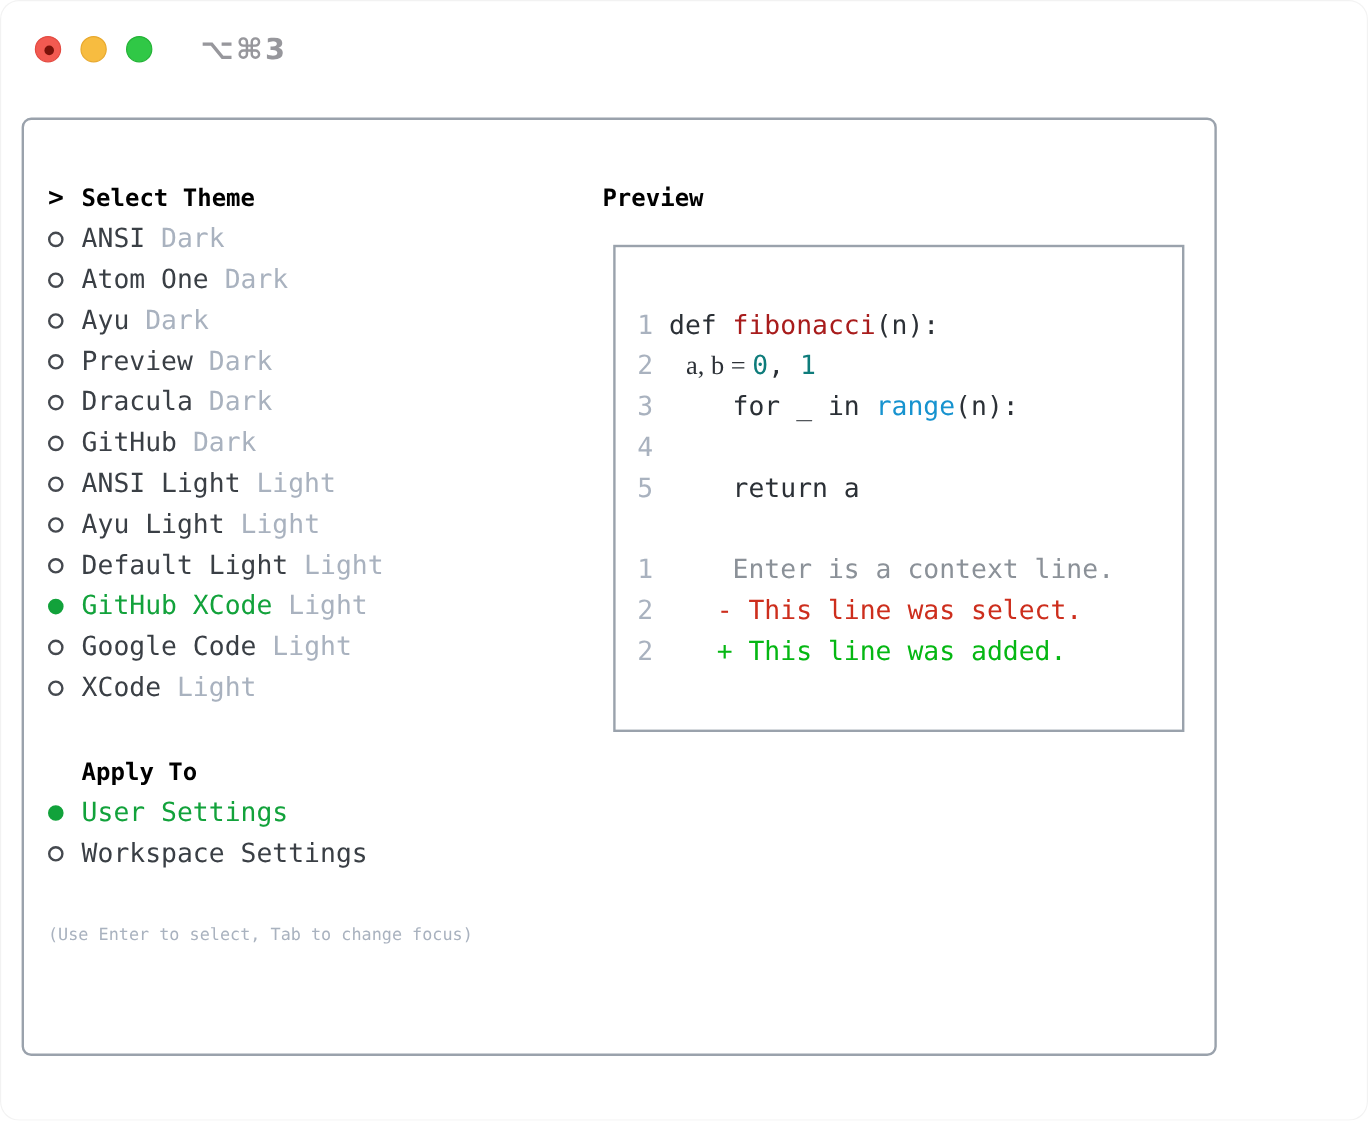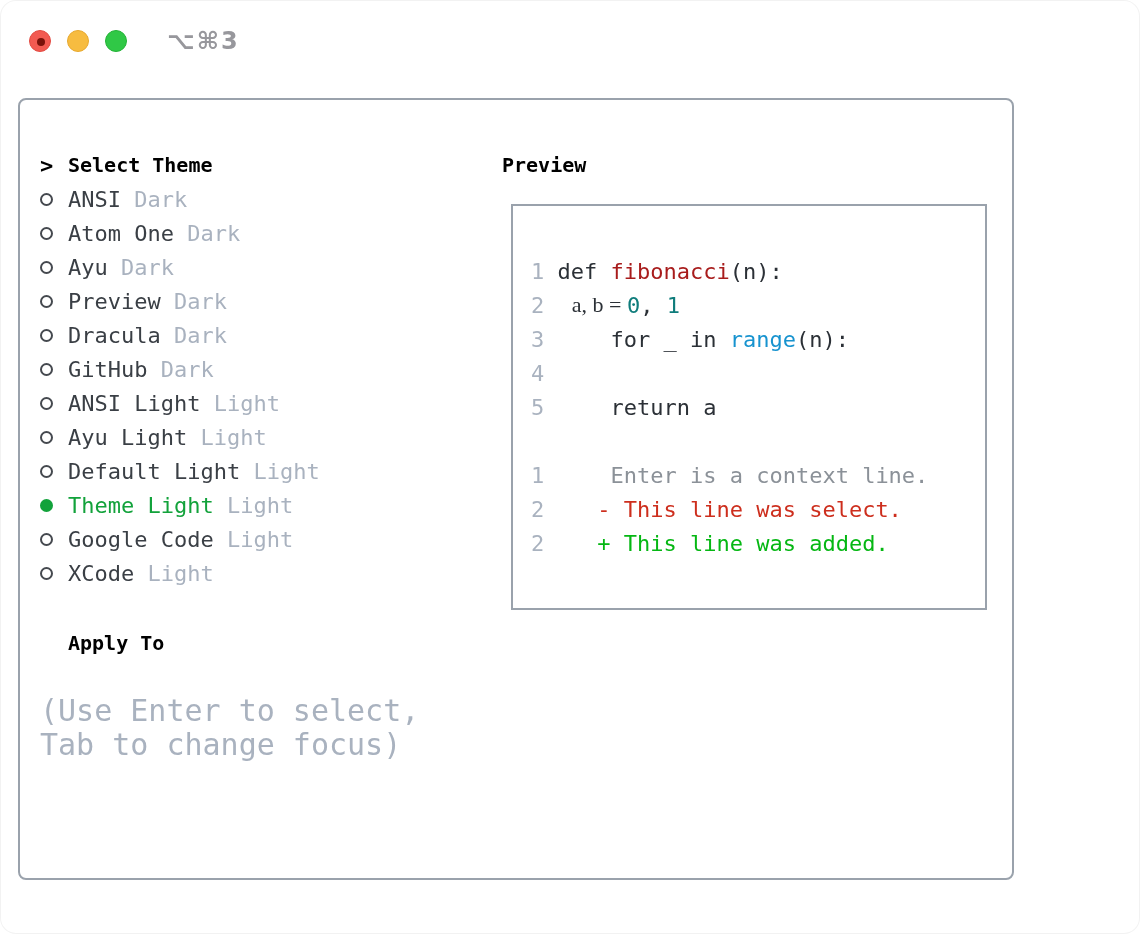--- a/index.html
+++ b/index.html
@@ -33,21 +33,21 @@
   .bullet-col{width:28px;flex:0 0 28px;display:flex;align-items:center;}
   .circle{width:13px;height:13px;border-radius:50%;border:2px solid #45494f;box-sizing:border-box;background:transparent;}
   .circle.filled{background:var(--c-selected);border-color:var(--c-selected);}
   .prefix{font-weight:bold;color:#000;font-size:22px;}
   .heading{font-weight:bold;color:#000;font-size:20px;}
   .t-name{color:#3a3f45;}
   .t-var{color:var(--c-muted);}
   .row.selected .t-name{color:var(--c-selected);}
   .apply-section{margin-top:36px;}
   .help-text{
-    margin-top:34px;width:410px;font-size:30px;line-height:34px;color:var(--c-muted);
+    margin-top:34px;width:410px;font-size:14px;line-height:34px;color:var(--c-muted);
   }
   
   .preview-heading{position:absolute;left:482px;top:48px;height:34px;display:flex;align-items:center;}
   .preview-box{
     position:absolute;left:491px;top:104px;width:476px;height:406px;
     border:2px solid var(--c-border);box-sizing:border-box;background:#ffffff;
     padding:48px 0 0 18px;overflow:hidden;
   }
   .code-line{height:34px;font-size:22px;white-space:pre;display:flex;align-items:center;}
 </style>
@@ -75,30 +75,34 @@
       <div id="theme-list">
           <div class="row"><span class="bullet-col"><span class="circle"></span></span><span class="t-name">ANSI</span><span class="t-var"> Dark</span></div>
           <div class="row"><span class="bullet-col"><span class="circle"></span></span><span class="t-name">Atom One</span><span class="t-var"> Dark</span></div>
           <div class="row"><span class="bullet-col"><span class="circle"></span></span><span class="t-name">Ayu</span><span class="t-var"> Dark</span></div>
           <div class="row"><span class="bullet-col"><span class="circle"></span></span><span class="t-name">Preview</span><span class="t-var"> Dark</span></div>
           <div class="row"><span class="bullet-col"><span class="circle"></span></span><span class="t-name">Dracula</span><span class="t-var"> Dark</span></div>
           <div class="row"><span class="bullet-col"><span class="circle"></span></span><span class="t-name">GitHub</span><span class="t-var"> Dark</span></div>
           <div class="row"><span class="bullet-col"><span class="circle"></span></span><span class="t-name">ANSI Light</span><span class="t-var"> Light</span></div>
           <div class="row"><span class="bullet-col"><span class="circle"></span></span><span class="t-name">Ayu Light</span><span class="t-var"> Light</span></div>
           <div class="row"><span class="bullet-col"><span class="circle"></span></span><span class="t-name">Default Light</span><span class="t-var"> Light</span></div>
-          <div class="row selected"><span class="bullet-col"><span class="circle filled"></span></span><span class="t-name">Theme Light</span><span class="t-var"> Light</span></div>
+          <div class="row selected"><span class="bullet-col"><span class="circle filled"></span></span><span class="t-name">GitHub XCode</span><span class="t-var"> Light</span></div>
           <div class="row"><span class="bullet-col"><span class="circle"></span></span><span class="t-name">Google Code</span><span class="t-var"> Light</span></div>
           <div class="row"><span class="bullet-col"><span class="circle"></span></span><span class="t-name">XCode</span><span class="t-var"> Light</span></div>
         </div>
 
       <div class="apply-section">
         <div class="row">
           <span class="bullet-col"></span>
           <span class="heading">Apply To</span>
         </div>
+        <div id="apply-list">
+            <div class="row selected"><span class="bullet-col"><span class="circle filled"></span></span><span class="t-name">User Settings</span></div>
+            <div class="row"><span class="bullet-col"><span class="circle"></span></span><span class="t-name">Workspace Settings</span></div>
+          </div>
       </div>
 
       <div class="help-text">(Use Enter to select, Tab to change focus)</div>
     </div>
 
     <div class="preview-heading">
       <span class="heading">Preview</span>
     </div>
 
     <div class="preview-box">

